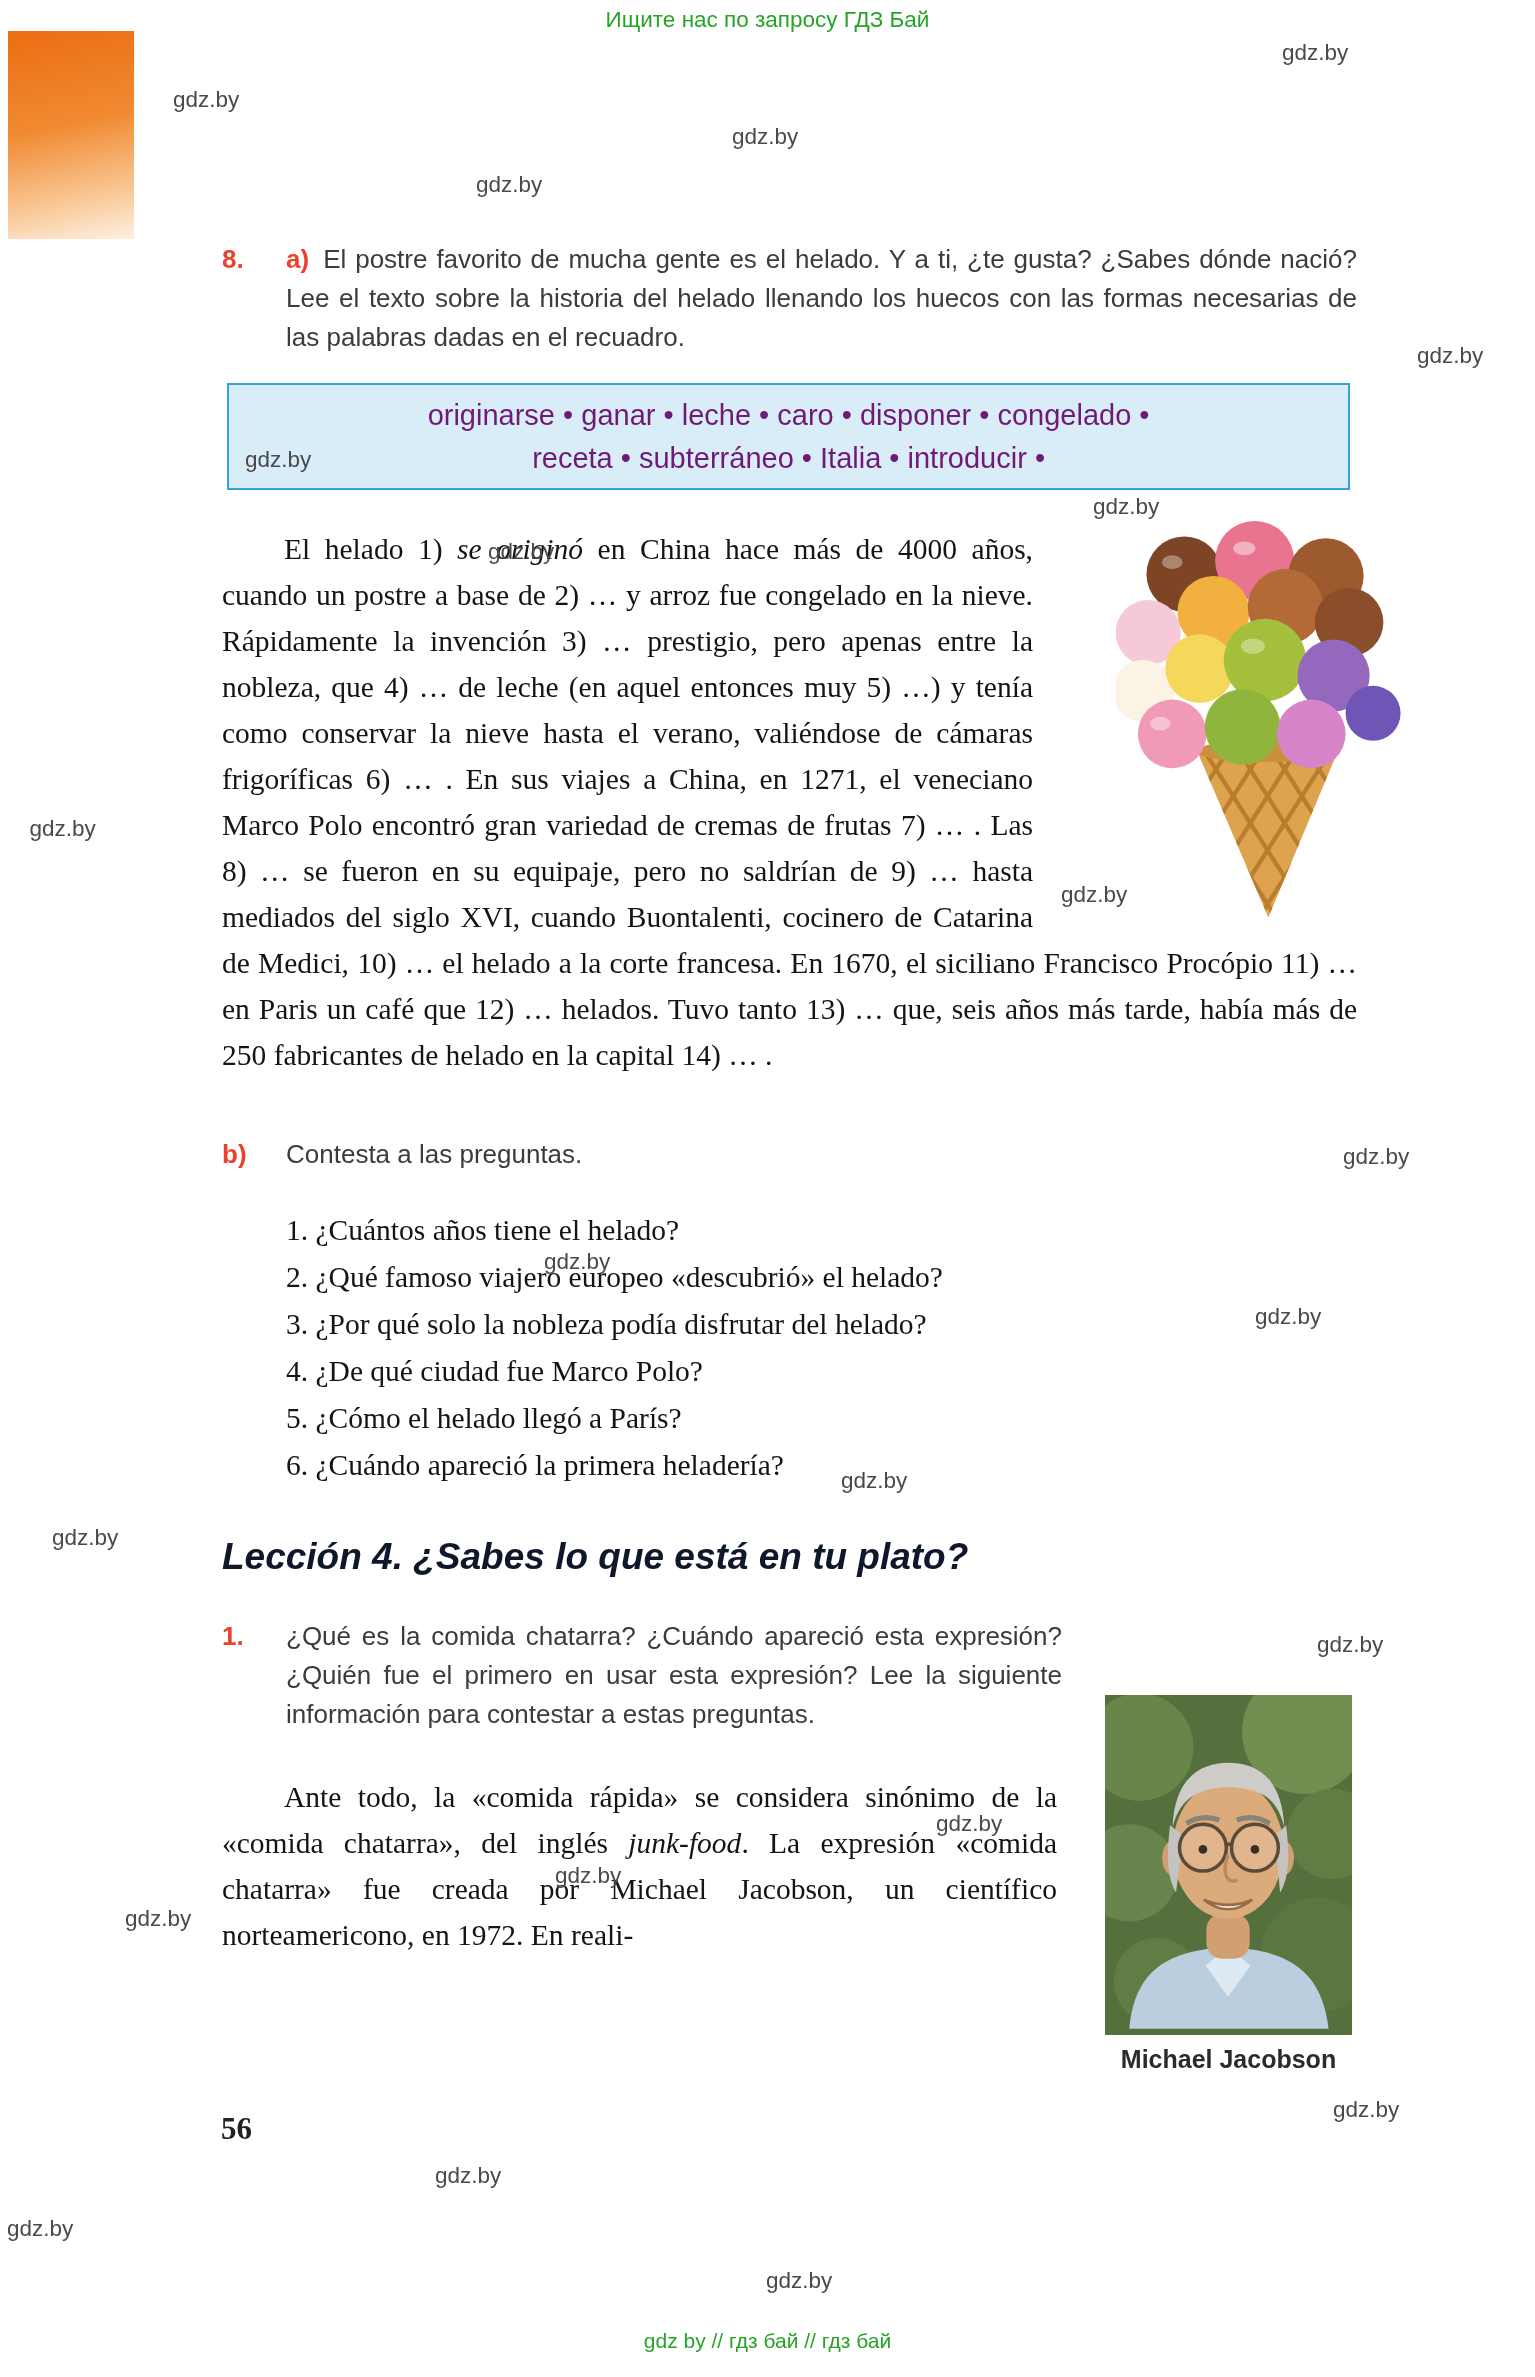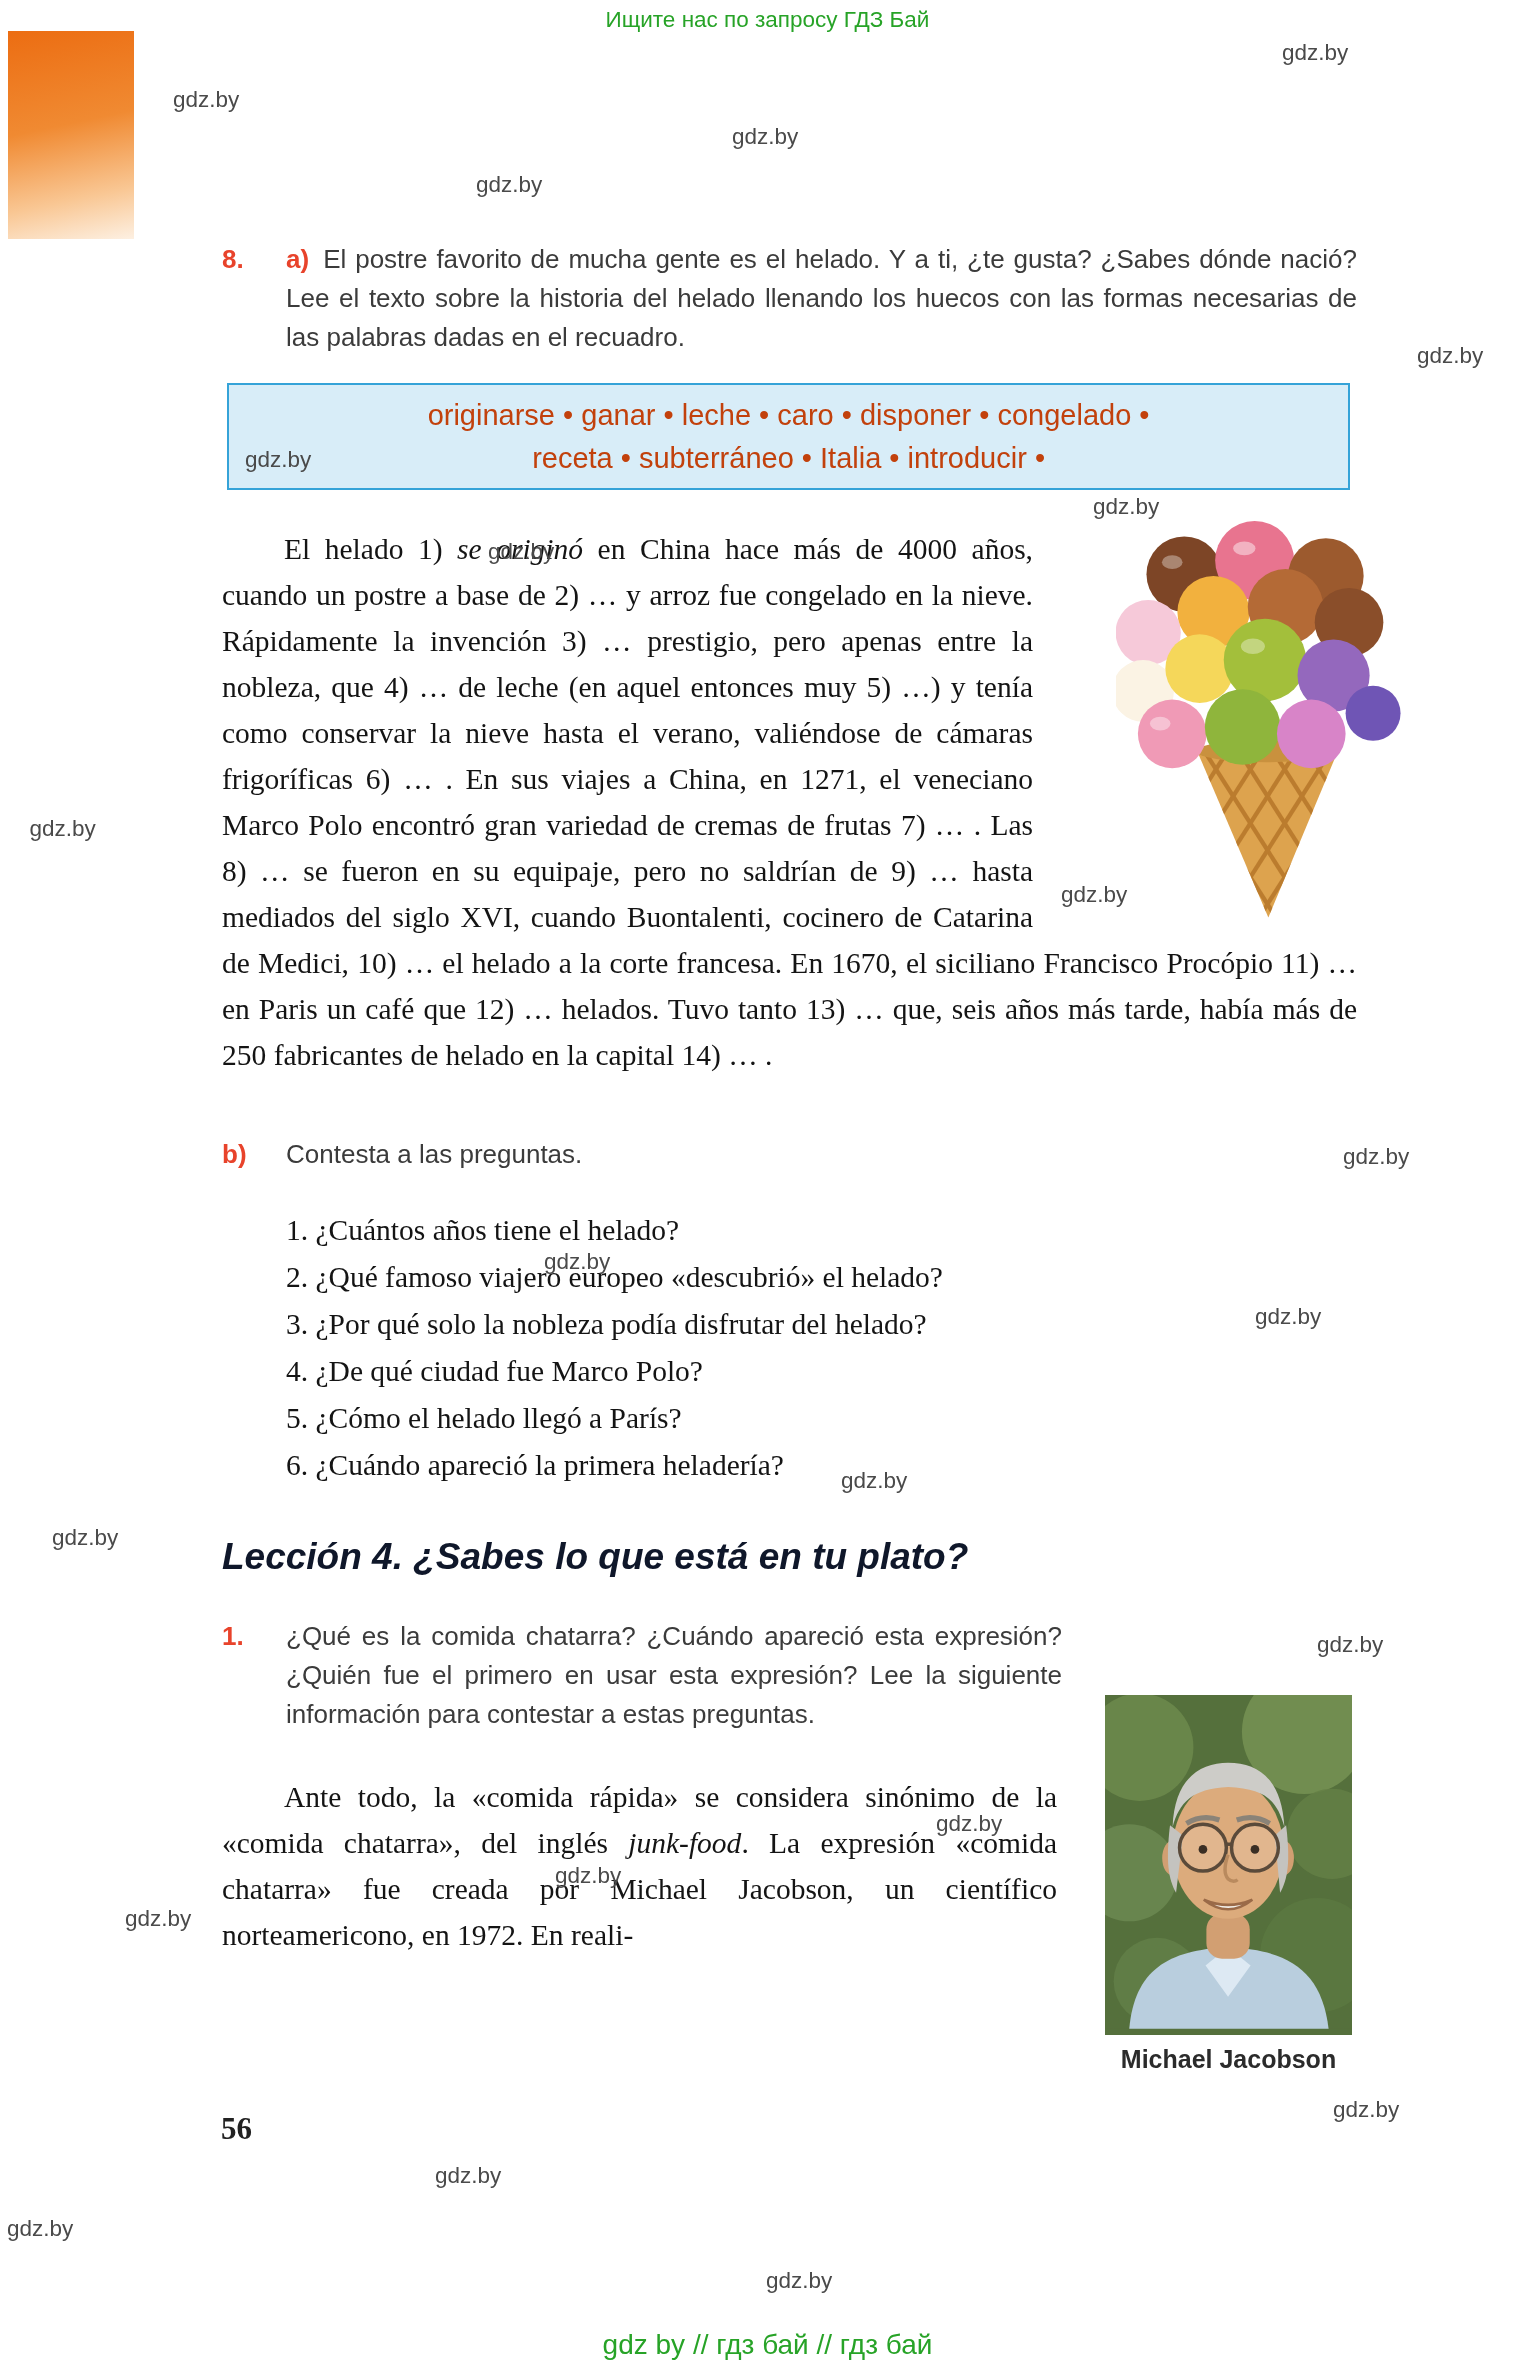--- a/index.html
+++ b/index.html
@@ -24,21 +24,21 @@
   .main { position:absolute; left:222px; top:240px; width:1135px; z-index:2; }
 
   .ex-row { display:flex; }
   .ex-num { flex:none; width:64px; font-weight:bold; color:#e8432b; font-size:26px; line-height:39px; }
   .red-label { font-weight:bold; color:#e8432b; margin-right:14px; }
   .sans-text { font-size:26px; line-height:39px; color:#3b3b3b; text-align:justify; }
   .ex-body { flex:1; }
 
   .word-box {
     margin:26px 7px 0 5.2px; background:#d8edf8; border:2.6px solid #35a3d8;
-    padding:8.7px 10.4px; text-align:center; font-size:29px; line-height:43px; color:#c2410c;
+    padding:8.7px 10.4px; text-align:center; font-size:29px; line-height:43px; color:#701a75;
   }
 
   .serif-text { font-family:"Liberation Serif", serif; font-size:29.5px; line-height:46px; color:#141414; }
   .reading1 { margin-top:36px; text-align:justify; text-indent:62px; }
   .float-icecream { float:right; width:303px; height:412px; margin:-5.2px 0 5.2px 21px; }
 
   .b-row { margin-top:57px; display:flex; }
   .questions { margin:33px 0 0 64px; }
   .questions .q { font-family:"Liberation Serif", serif; font-size:29.5px; line-height:47px; color:#141414; }
 
@@ -48,21 +48,21 @@
 
   .ex1-row { margin-top:38px; display:flex; width:840px; }
   .reading2 { margin-top:40px; width:835px; text-align:justify; text-indent:62px; }
 
   .photo-figure { position:absolute; left:1105px; top:1695px; width:247px; z-index:2; }
   .photo-frame { width:247px; height:340px; overflow:hidden; background:#55703c; }
   .photo-caption { margin-top:10.4px; text-align:center; font-weight:bold; font-size:25px; color:#2b2b2b; }
 
   .page-number { position:absolute; left:221px; top:2111px; font-family:"Liberation Serif", serif; font-size:31px; color:#222; z-index:2;font-weight:bold; }
   .copyright { position:absolute; left:0; right:0; top:2100px; text-align:center; color:#f0a2b8; font-size:31px; z-index:2; }
-  .footer-links { position:absolute; left:0; right:0; top:2329px; text-align:center; color:#27a327; font-size:28px; z-index:2; }
+  .footer-links { position:absolute; left:0; right:0; top:2329px; text-align:center; color:#27a327; font-size:21px; z-index:2; }
 
   i { font-style:italic; }
 </style>
 </head>
 <body>
 
 <div class="page">
 
   <div class="top-banner">Ищите нас по запросу ГДЗ Бай</div>
 

